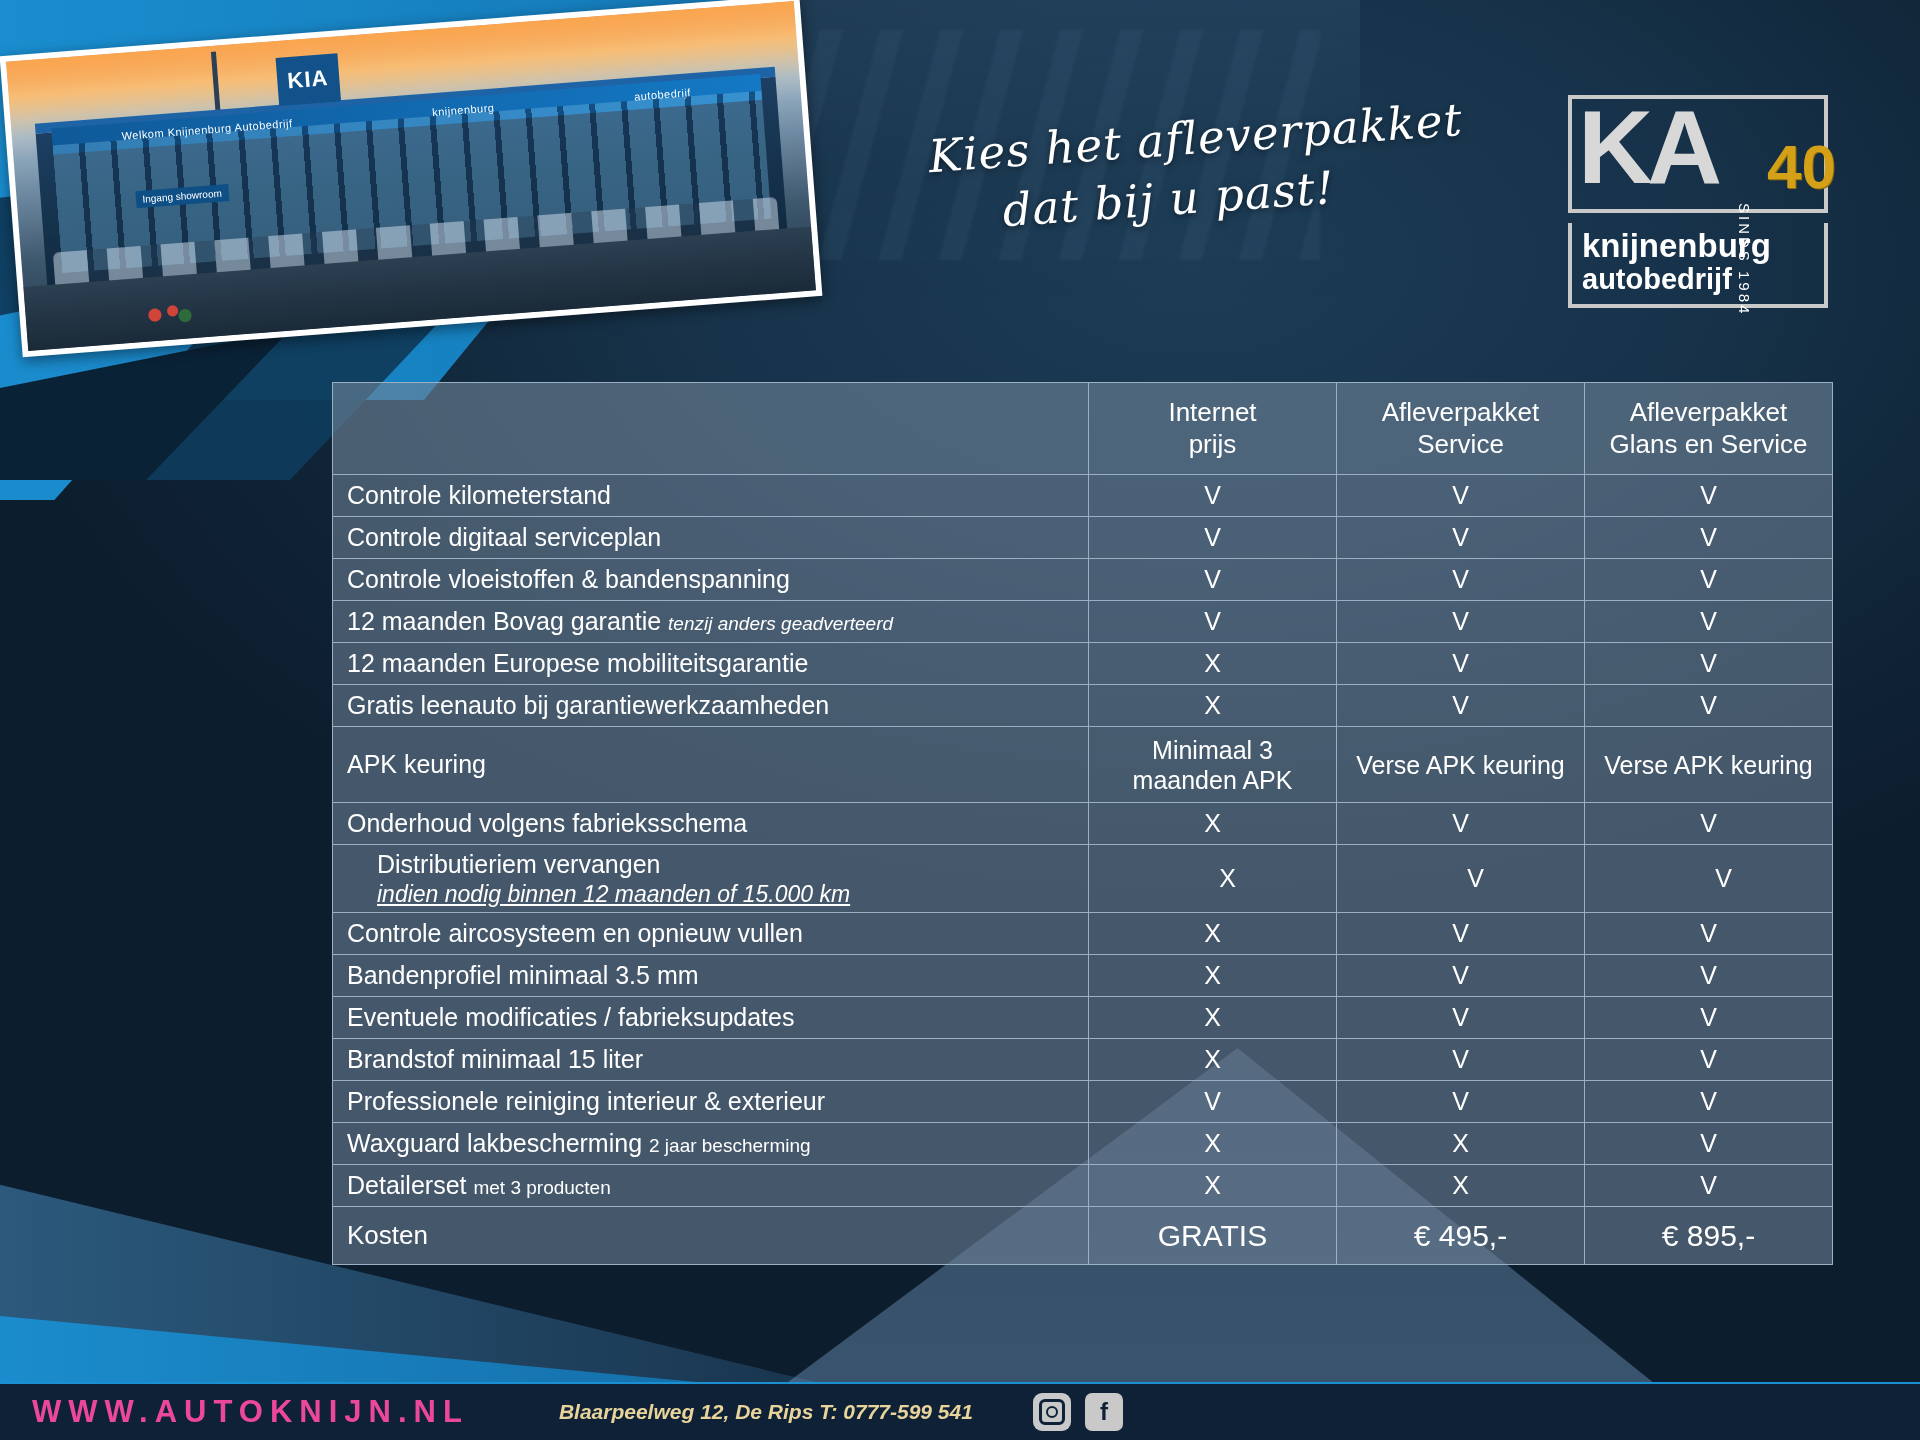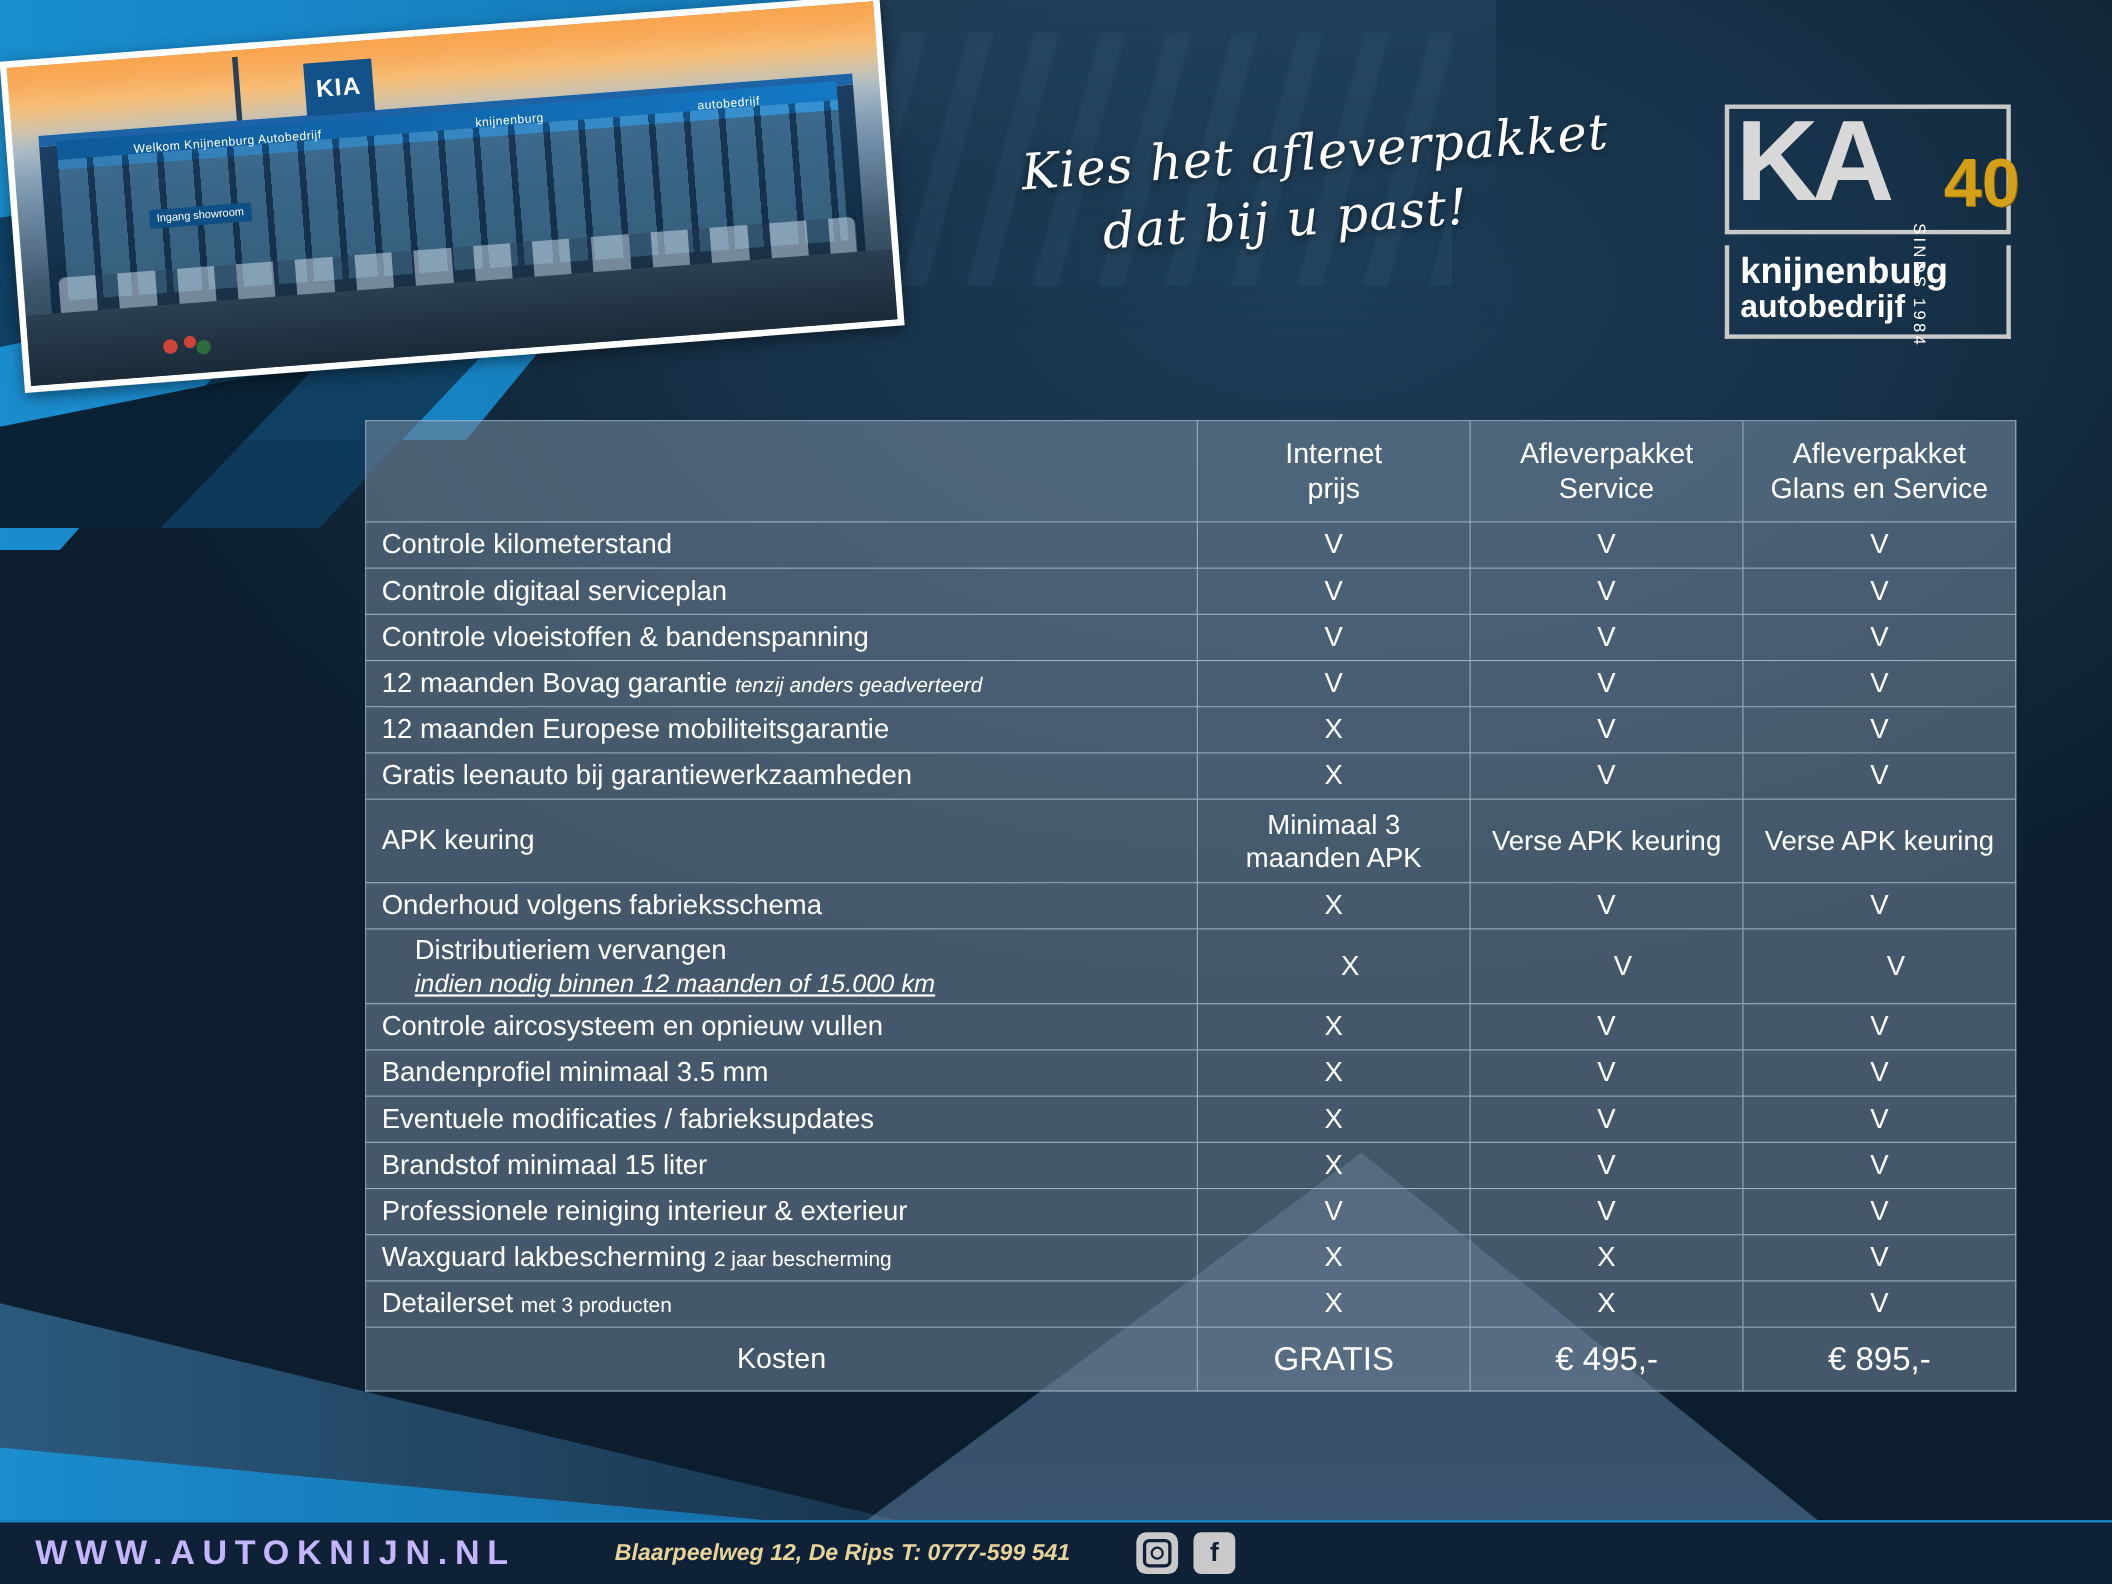--- a/index.html
+++ b/index.html
@@ -292,37 +292,37 @@
     font-style: italic;
     font-size: 23px;
     margin-top: 2px;
     text-decoration: underline;
   }
   .small-inline {
     font-size: 19px;
   }
   tr.tall td { height: 68px; padding-left: 44px; }
   tr.apk td { height: 76px; }
-  tr.cost td { height: 58px; font-size: 30px; text-align: center; }
+  tr.cost td { height: 58px; font-size: 30px; }
   tr.cost td.feature { font-size: 26px; }
   tr.cost td.txt { font-size: 30px; }
 
   
   .footer {
     position: absolute;
     left: 0; bottom: 0;
     width: 1920px; height: 56px;
     background: #0e2136;
     border-top: 2px solid #1a8fd1;
     display: flex;
     align-items: center;
   }
   .footer .url {
     margin-left: 32px;
-    color: #c4b5fd;
+    color: #ec4899;
     font-size: 31px;
     font-weight: bold;
     letter-spacing: 7px;
     font-family: "Liberation Sans", sans-serif;
   }
   .footer .addr {
     margin-left: 90px;
     color: #e8d49a;
     font-size: 21px;
     font-style: italic;

